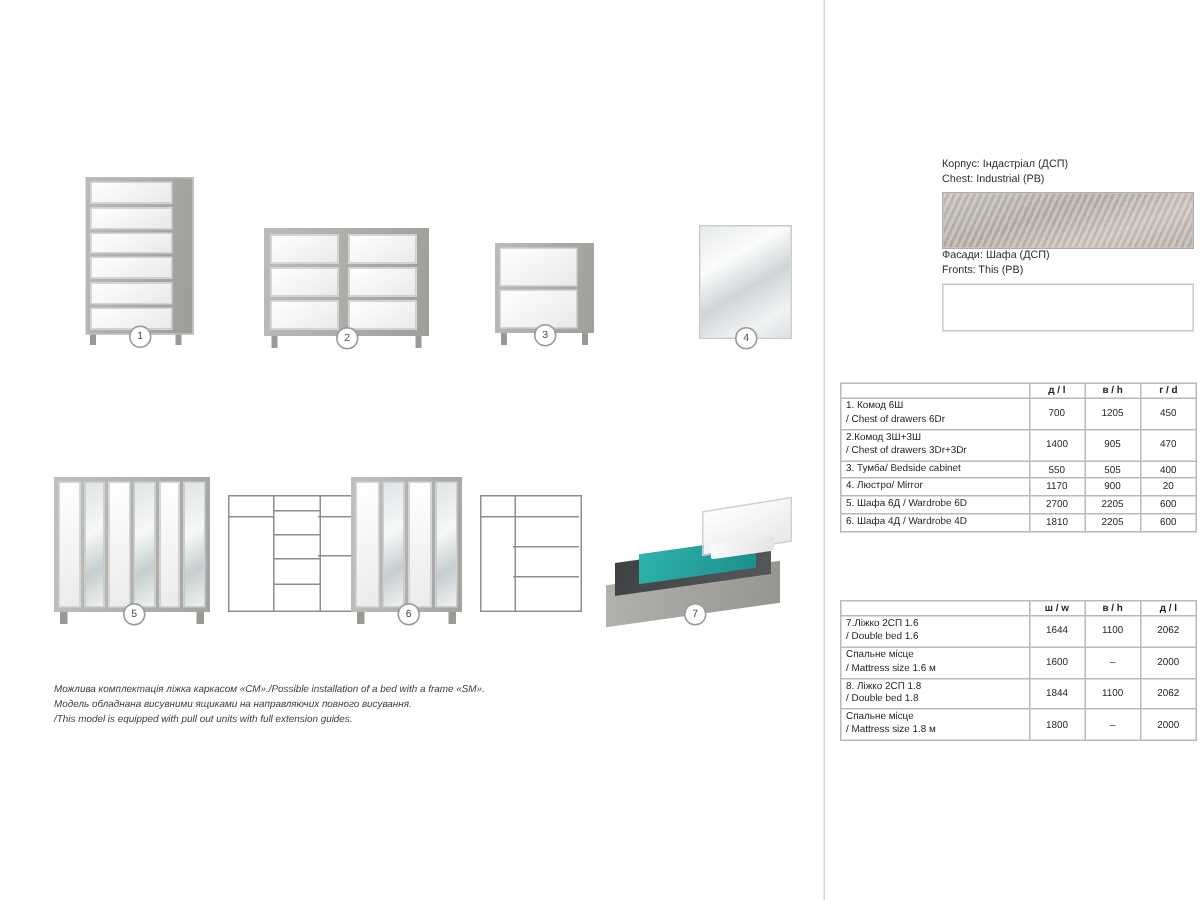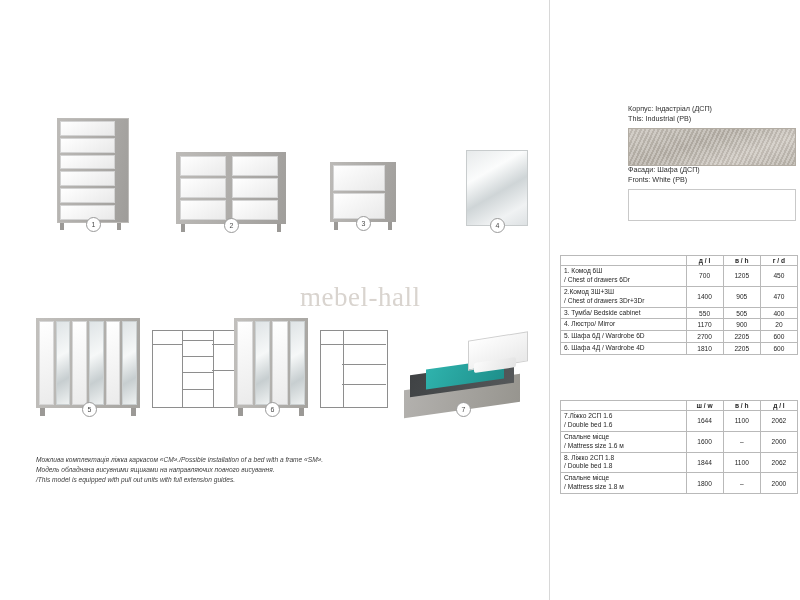--- a/index.html
+++ b/index.html
@@ -303,37 +303,36 @@
 
   <div class="item" id="bed">
     <div class="base"></div>
     <div class="mattress"></div>
     <div class="blanket"></div>
     <div class="headboard"></div>
     <div class="pillow"></div>
     <div class="badge" style="left:52px; top:66px;">7</div>
   </div>
 
-  <div class="watermark">mebel-hall</div>
 
   <div class="notes">
     <div>Можлива комплектація ліжка каркасом «СМ»./Possible installation of a bed with a frame «SM».</div>
     <div>Модель обладнана висувними ящиками на направляючих повного висування.</div>
     <div>/This model is equipped with pull out units with full extension guides.</div>
   </div>
 
   <div class="mat-block" id="mat-body">
     <div class="mat-label">Корпус: Індастріал  (ДСП)</div>
-    <div class="mat-label">This: Industrial (PB)</div>
+    <div class="mat-label">Chest: Industrial (PB)</div>
     <div class="mat-swatch-body"></div>
   </div>
 
   <div class="mat-block" id="mat-fronts">
     <div class="mat-label">Фасади: Шафа (ДСП)</div>
-    <div class="mat-label">Fronts: White (PB)</div>
+    <div class="mat-label">Fronts: This (PB)</div>
     <div class="mat-swatch-front"></div>
   </div>
 
   <table class="tbl" id="tbl1">
     <thead>
       <tr>
         <th class="name"></th>
         <th class="num hdr">д / l</th>
         <th class="num hdr">в / h</th>
         <th class="num hdr">г / d</th>

